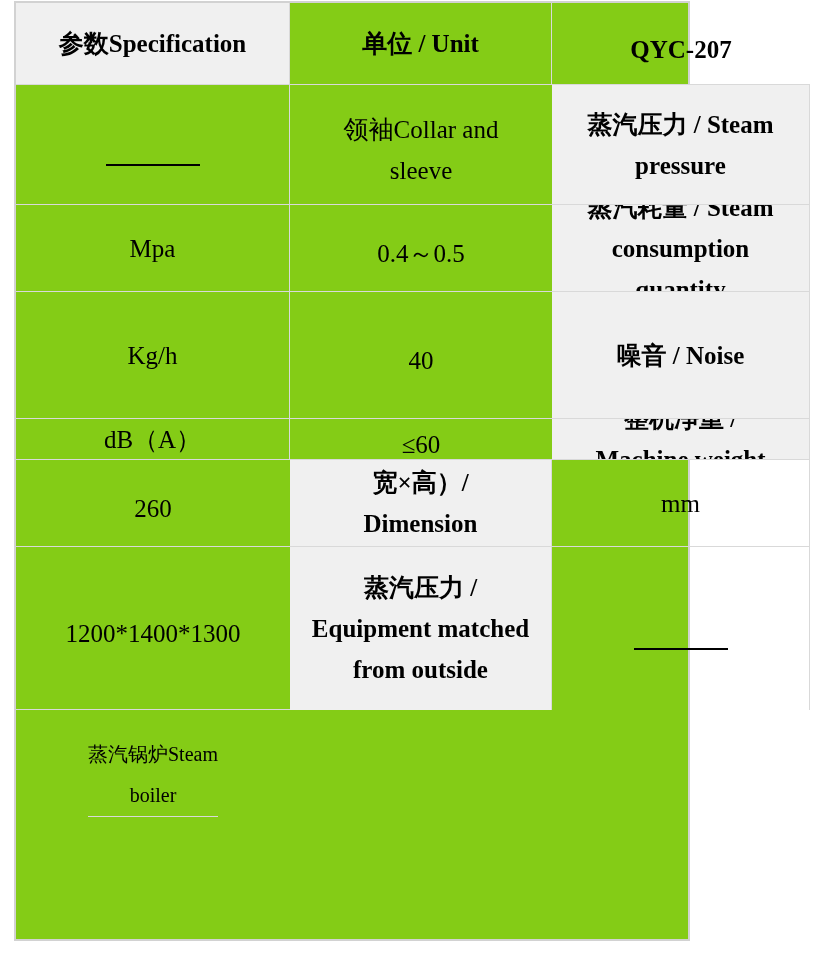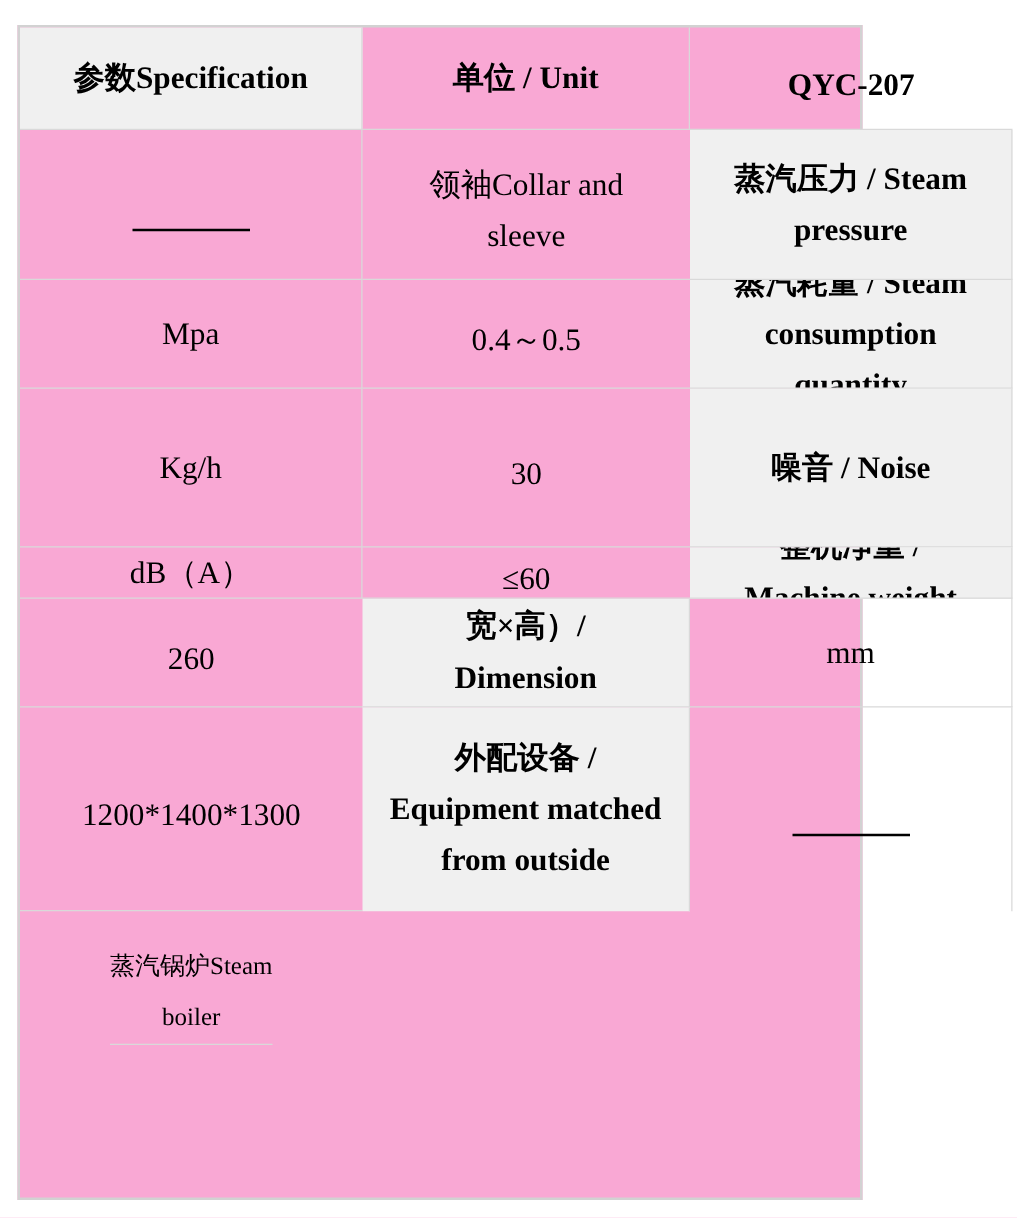--- a/index.html
+++ b/index.html
@@ -4,27 +4,27 @@
 <style>
   * { box-sizing: border-box; margin: 0; padding: 0; }
   html, body {
     width: 828px; height: 974px;
     background: #ffffff;
     font-family: "Liberation Serif", "DejaVu Serif", serif;
     color: #000000;
   }
   .spec-table {
     position: absolute;
-    left: 14px; top: 20px;
+    left: 14px; top: 1px;
     width: 676px; height: 940px;
     display: grid;
     grid-template-columns: 274px 262px 258px;
     grid-template-rows: 82px 120px 87px 127px 41px 87px 163px 229px;
     border: 2px solid #d2d2d2;
-    background: #f9a8d4;
+    background: #84cc16;
   }
   .cell {
     display: flex;
     flex-direction: column;
     align-items: center;
     justify-content: center;
     text-align: center;
     font-size: 25px;
     line-height: 41px;
     white-space: pre-line;
@@ -100,21 +100,21 @@
 
   <div class="cell spec-col">
     <span>蒸汽耗量 / Steam
 consumption
 quantity</span>
   </div>
   <div class="cell">
     <span>Kg/h</span>
   </div>
   <div class="cell col-last">
-    <span>30</span>
+    <span>40</span>
   </div>
 
   <div class="cell spec-col">
     <span>噪音 / Noise</span>
   </div>
   <div class="cell">
     <span>dB（A）</span>
   </div>
   <div class="cell col-last">
     <span>≤60</span>
@@ -135,21 +135,21 @@
 (WxDxH)</span>
   </div>
   <div class="cell">
     <span>mm</span>
   </div>
   <div class="cell col-last">
     <span>1200*1400*1300</span>
   </div>
 
   <div class="cell spec-col row-last">
-    <span>外配设备 /
+    <span>蒸汽压力 /
 Equipment matched
 from outside</span>
   </div>
   <div class="cell dash-cell row-last">
     <span class="dash-line" title="——"></span>
   </div>
   <div class="cell split-cell col-last row-last">
     <div class="sub-cell sub-top">
       <span>蒸汽锅炉Steam
 boiler</span>

